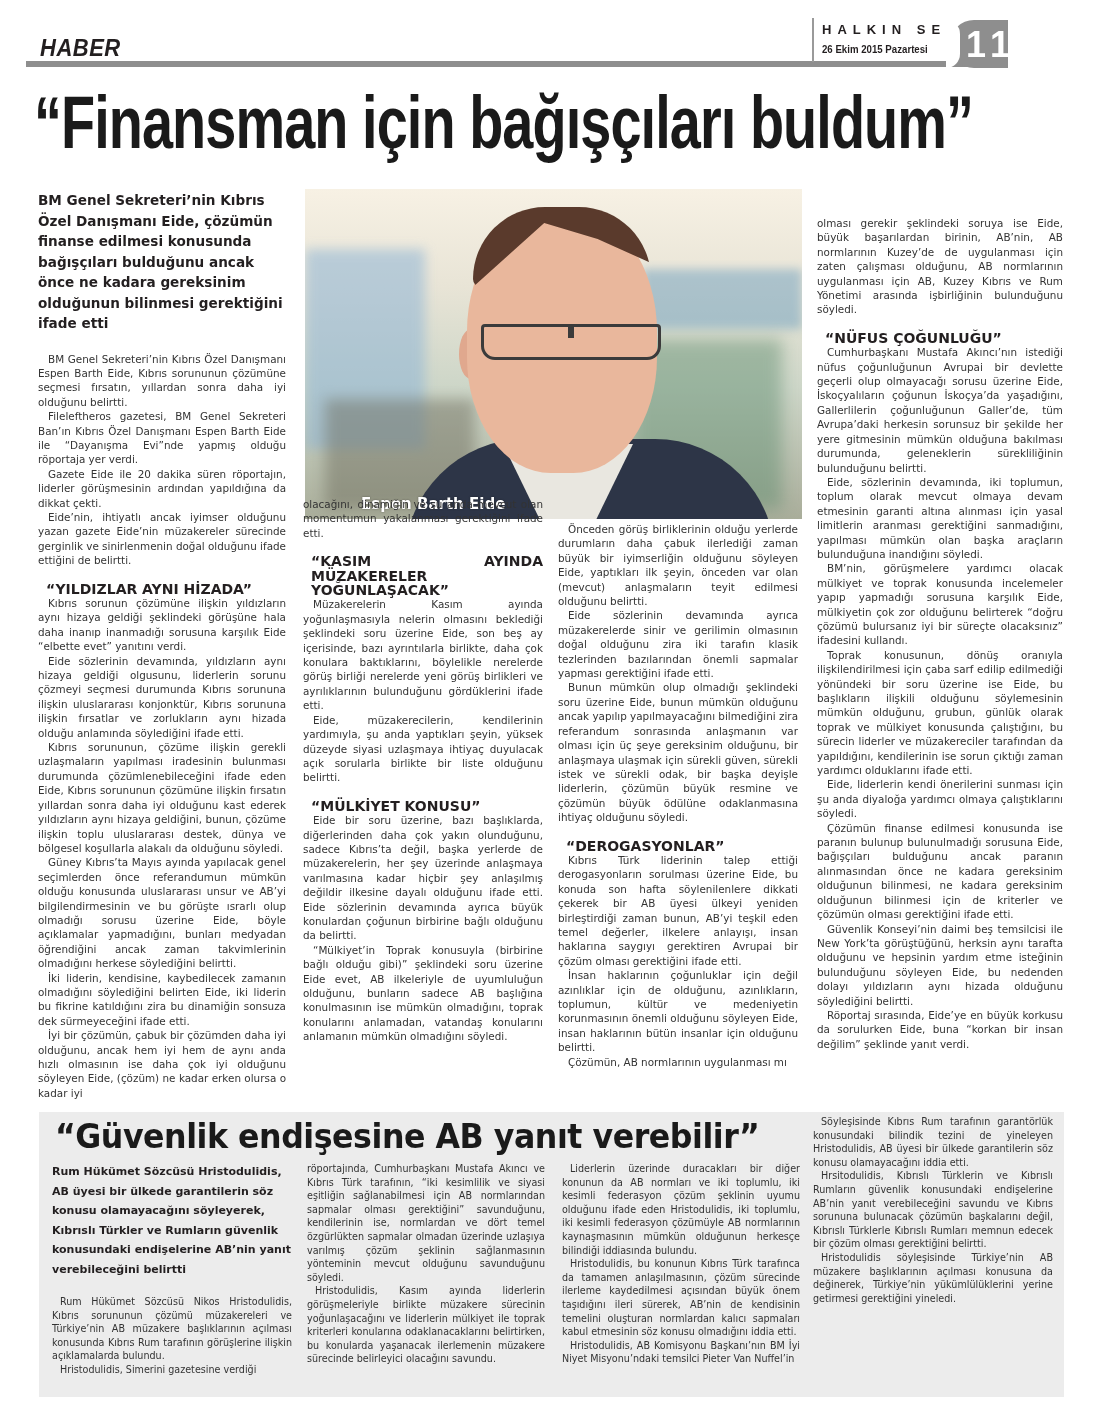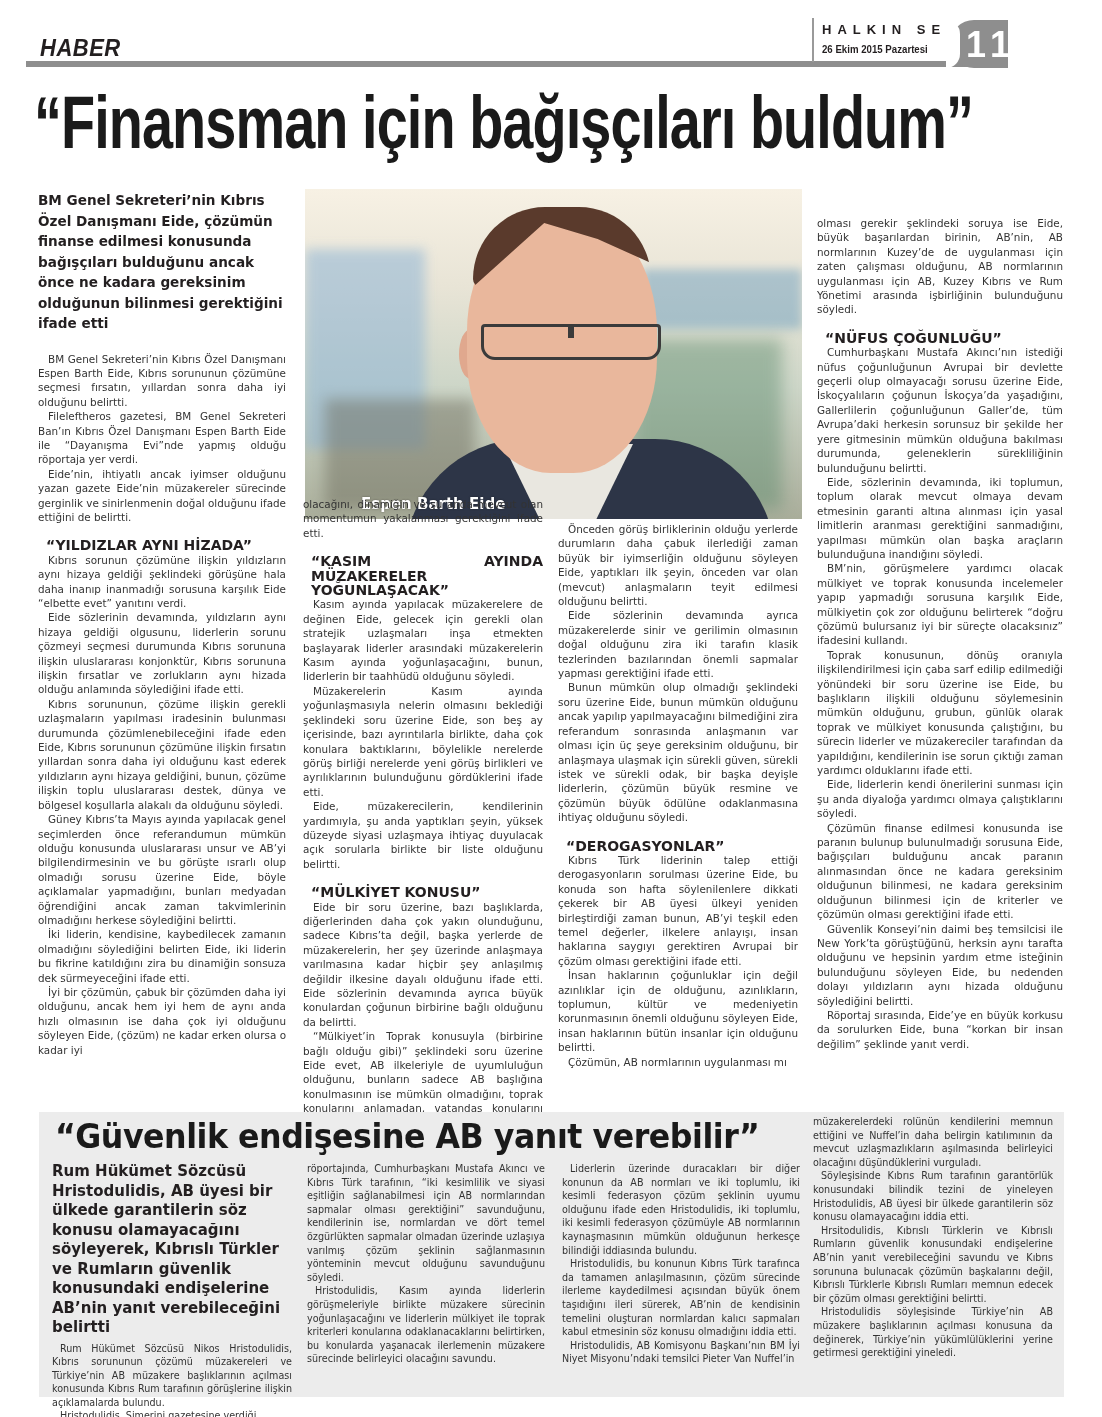--- a/index.html
+++ b/index.html
@@ -44,21 +44,21 @@
   .photo .ear { position: absolute; left: 154px; top: 140px; width: 24px; height: 50px; background: #e0a88e; border-radius: 50%; }
   .photo .glasses { position: absolute; left: 176px; top: 135px; width: 180px; height: 36px; border: 3px solid #3b3b3b; border-radius: 4px 4px 14px 14px; }
   .photo .glasses::after { content: ""; position: absolute; left: 84px; top: -3px; width: 6px; height: 14px; background: #3b3b3b; }
   .photo .caption { position: absolute; left: 56px; bottom: 6px; font-family: "DejaVu Sans", sans-serif; font-weight: bold; font-size: 15px; color: #ffffff; text-shadow: 0 0 2px rgba(0,0,0,0.4); }
 
   
   .box { position: absolute; left: 39px; top: 1112px; width: 1025px; height: 285px; background: #ececec; }
   .box-title { position: absolute; left: 55px; top: 1117px; font-family: "DejaVu Sans", sans-serif; font-weight: bold; font-size: 33px; letter-spacing: -0.5px; color: #1a1a1a; white-space: nowrap; transform: scaleX(0.96); transform-origin: left; }
   .bcol { position: absolute; font-size: 9.6px; line-height: 13.6px; text-align: justify; color: #333; }
   .bcol p { text-indent: 8px; }
-  .blead { font-family: "DejaVu Sans", sans-serif; font-weight: bold; font-size: 15px; line-height: 19.5px; color: #231f20; text-align: left; margin-bottom: 4px; }
+  .blead { font-family: "DejaVu Sans", sans-serif; font-weight: bold; font-size: 11px; line-height: 19.5px; color: #231f20; text-align: left; margin-bottom: 16px; }
   .bcol1 { left: 52px; top: 1162px; width: 240px; }
   .bcol2 { left: 307px; top: 1162px; width: 238px; }
   .bcol3 { left: 562px; top: 1162px; width: 238px; }
   .bcol4 { left: 813px; top: 1115px; width: 240px; }
 </style>
 </head>
 <body>
 
 <div class="section-label">HABER</div>
 <div class="header-rule"></div>
@@ -69,20 +69,21 @@
 <div class="page-tab">
   <span class="page-num">11</span>
 </div>
 
 <h1 class="headline">“Finansman için bağışçıları buldum”</h1>
 
 <div class="col col1">
   <div class="lead">BM Genel Sekreteri’nin Kıbrıs Özel Danışmanı Eide, çözümün finanse edilmesi konusunda bağışçıları bulduğunu ancak önce ne kadara gereksinim olduğunun bilinmesi gerektiğini ifade etti</div>
   <p>BM Genel Sekreteri’nin Kıbrıs Özel Danışmanı Espen Barth Eide, Kıbrıs sorununun çözümüne seçmesi fırsatın, yıllardan sonra daha iyi olduğunu belirtti.</p>
   <p>Fileleftheros gazetesi, BM Genel Sekreteri Ban’ın Kıbrıs Özel Danışmanı Espen Barth Eide ile “Dayanışma Evi”nde yapmış olduğu röportaja yer verdi.</p>
+  <p>Gazete Eide ile 20 dakika süren röportajın, liderler görüşmesinin ardından yapıldığına da dikkat çekti.</p>
   <p>Eide’nin, ihtiyatlı ancak iyimser olduğunu yazan gazete Eide’nin müzakereler sürecinde gerginlik ve sinirlenmenin doğal olduğunu ifade ettiğini de belirtti.</p>
   <h4>“YILDIZLAR AYNI HİZADA”</h4>
   <p>Kıbrıs sorunun çözümüne ilişkin yıldızların aynı hizaya geldiği şeklindeki görüşüne hala daha inanıp inanmadığı sorusuna karşılık Eide “elbette evet” yanıtını verdi.</p>
   <p>Eide sözlerinin devamında, yıldızların aynı hizaya geldiği olgusunu, liderlerin sorunu çözmeyi seçmesi durumunda Kıbrıs sorununa ilişkin uluslararası konjonktür, Kıbrıs sorununa ilişkin fırsatlar ve zorlukların aynı hizada olduğu anlamında söylediğini ifade etti.</p>
   <p>Kıbrıs sorununun, çözüme ilişkin gerekli uzlaşmaların yapılması iradesinin bulunması durumunda çözümlenebileceğini ifade eden Eide, Kıbrıs sorununun çözümüne ilişkin fırsatın yıllardan sonra daha iyi olduğunu kast ederek yıldızların aynı hizaya geldiğini, bunun, çözüme ilişkin toplu uluslararası destek, dünya ve bölgesel koşullarla alakalı da olduğunu söyledi.</p>
   <p>Güney Kıbrıs’ta Mayıs ayında yapılacak genel seçimlerden önce referandumun mümkün olduğu konusunda uluslararası unsur ve AB’yi bilgilendirmesinin ve bu görüşte ısrarlı olup olmadığı sorusu üzerine Eide, böyle açıklamalar yapmadığını, bunları medyadan öğrendiğini ancak zaman takvimlerinin olmadığını herkese söylediğini belirtti.</p>
   <p>İki liderin, kendisine, kaybedilecek zamanın olmadığını söylediğini belirten Eide, iki liderin bu fikrine katıldığını zira bu dinamiğin sonsuza dek sürmeyeceğini ifade etti.</p>
   <p>İyi bir çözümün, çabuk bir çözümden daha iyi olduğunu, ancak hem iyi hem de aynı anda hızlı olmasının ise daha çok iyi olduğunu söyleyen Eide, (çözüm) ne kadar erken olursa o kadar iyi</p>
 </div>
 
@@ -96,21 +97,20 @@
   <div class="ear"></div>
   <div class="head"></div>
   <div class="hair"></div>
   <div class="glasses"></div>
   <div class="caption">Espen Barth Eide</div>
 </div>
 
 <div class="col col2">
   <p style="text-indent:0">olacağını, dinamiğin ve şu anda mevcut olan momentumun yakalanması gerektiğini ifade etti.</p>
   <h4>“KASIM AYINDA MÜZAKERELER YOĞUNLAŞACAK”</h4>
-  <p>Kasım ayında yapılacak müzakerelere de değinen Eide, gelecek için gerekli olan stratejik uzlaşmaları inşa etmekten başlayarak liderler arasındaki müzakerelerin Kasım ayında yoğunlaşacağını, bunun, liderlerin bir taahhüdü olduğunu söyledi.</p>
   <p>Müzakerelerin Kasım ayında yoğunlaşmasıyla nelerin olmasını beklediği şeklindeki soru üzerine Eide, son beş ay içerisinde, bazı ayrıntılarla birlikte, daha çok konulara baktıklarını, böylelikle nerelerde görüş birliği nerelerde yeni görüş birlikleri ve ayrılıklarının bulunduğunu gördüklerini ifade etti.</p>
   <p>Eide, müzakerecilerin, kendilerinin yardımıyla, şu anda yaptıkları şeyin, yüksek düzeyde siyasi uzlaşmaya ihtiyaç duyulacak açık sorularla birlikte bir liste olduğunu belirtti.</p>
   <h4>“MÜLKİYET KONUSU”</h4>
   <p>Eide bir soru üzerine, bazı başlıklarda, diğerlerinden daha çok yakın olunduğunu, sadece Kıbrıs’ta değil, başka yerlerde de müzakerelerin, her şey üzerinde anlaşmaya varılmasına kadar hiçbir şey anlaşılmış değildir ilkesine dayalı olduğunu ifade etti. Eide sözlerinin devamında ayrıca büyük konulardan çoğunun birbirine bağlı olduğunu da belirtti.</p>
   <p>“Mülkiyet’in Toprak konusuyla (birbirine bağlı olduğu gibi)” şeklindeki soru üzerine Eide evet, AB ilkeleriyle de uyumluluğun olduğunu, bunların sadece AB başlığına konulmasının ise mümkün olmadığını, toprak konularını anlamadan, vatandaş konularını anlamanın mümkün olmadığını söyledi.</p>
 </div>
 
 <div class="col col3">
   <p>Önceden görüş birliklerinin olduğu yerlerde durumların daha çabuk ilerlediği zaman büyük bir iyimserliğin olduğunu söyleyen Eide, yaptıkları ilk şeyin, önceden var olan (mevcut) anlaşmaların teyit edilmesi olduğunu belirtti.</p>
   <p>Eide sözlerinin devamında ayrıca müzakerelerde sinir ve gerilimin olmasının doğal olduğunu zira iki tarafın klasik tezlerinden bazılarından önemli sapmalar yapması gerektiğini ifade etti.</p>
@@ -145,17 +145,16 @@
 <div class="bcol bcol2">
   <p style="text-indent:0">röportajında, Cumhurbaşkanı Mustafa Akıncı ve Kıbrıs Türk tarafının, “iki kesimlilik ve siyasi eşitliğin sağlanabilmesi için AB normlarından sapmalar olması gerektiğini” savunduğunu, kendilerinin ise, normlardan ve dört temel özgürlükten sapmalar olmadan üzerinde uzlaşıya varılmış çözüm şeklinin sağlanmasının yönteminin mevcut olduğunu savunduğunu söyledi.</p>
   <p>Hristodulidis, Kasım ayında liderlerin görüşmeleriyle birlikte müzakere sürecinin yoğunlaşacağını ve liderlerin mülkiyet ile toprak kriterleri konularına odaklanacaklarını belirtirken, bu konularda yaşanacak ilerlemenin müzakere sürecinde belirleyici olacağını savundu.</p>
 </div>
 <div class="bcol bcol3">
   <p>Liderlerin üzerinde duracakları bir diğer konunun da AB normları ve iki toplumlu, iki kesimli federasyon çözüm şeklinin uyumu olduğunu ifade eden Hristodulidis, iki toplumlu, iki kesimli federasyon çözümüyle AB normlarının kaynaşmasının mümkün olduğunun herkesçe bilindiği iddiasında bulundu.</p>
   <p>Hristodulidis, bu konunun Kıbrıs Türk tarafınca da tamamen anlaşılmasının, çözüm sürecinde ilerleme kaydedilmesi açısından büyük önem taşıdığını ileri sürerek, AB’nin de kendisinin temelini oluşturan normlardan kalıcı sapmaları kabul etmesinin söz konusu olmadığını iddia etti.</p>
   <p>Hristodulidis, AB Komisyonu Başkanı’nın BM İyi Niyet Misyonu’ndaki temsilci Pieter Van Nuffel’in</p>
 </div>
 <div class="bcol bcol4">
-  <p style="text-indent:0">müzakerelerdeki rolünün kendilerini memnun ettiğini ve Nuffel’in daha belirgin katılımının da mevcut uzlaşmazlıkların aşılmasında belirleyici olacağını düşündüklerini vurguladı.</p>
   <p>Söyleşisinde Kıbrıs Rum tarafının garantörlük konusundaki bilindik tezini de yineleyen Hristodulidis, AB üyesi bir ülkede garantilerin söz konusu olamayacağını iddia etti.</p>
   <p>Hrsitodulidis, Kıbrıslı Türklerin ve Kıbrıslı Rumların güvenlik konusundaki endişelerine AB’nin yanıt verebileceğini savundu ve Kıbrıs sorununa bulunacak çözümün başkalarını değil, Kıbrıslı Türklerle Kıbrıslı Rumları memnun edecek bir çözüm olması gerektiğini belirtti.</p>
   <p>Hristodulidis söyleşisinde Türkiye’nin AB müzakere başlıklarının açılması konusuna da değinerek, Türkiye’nin yükümlülüklerini yerine getirmesi gerektiğini yineledi.</p>
 </div>
 
 </body></html>

